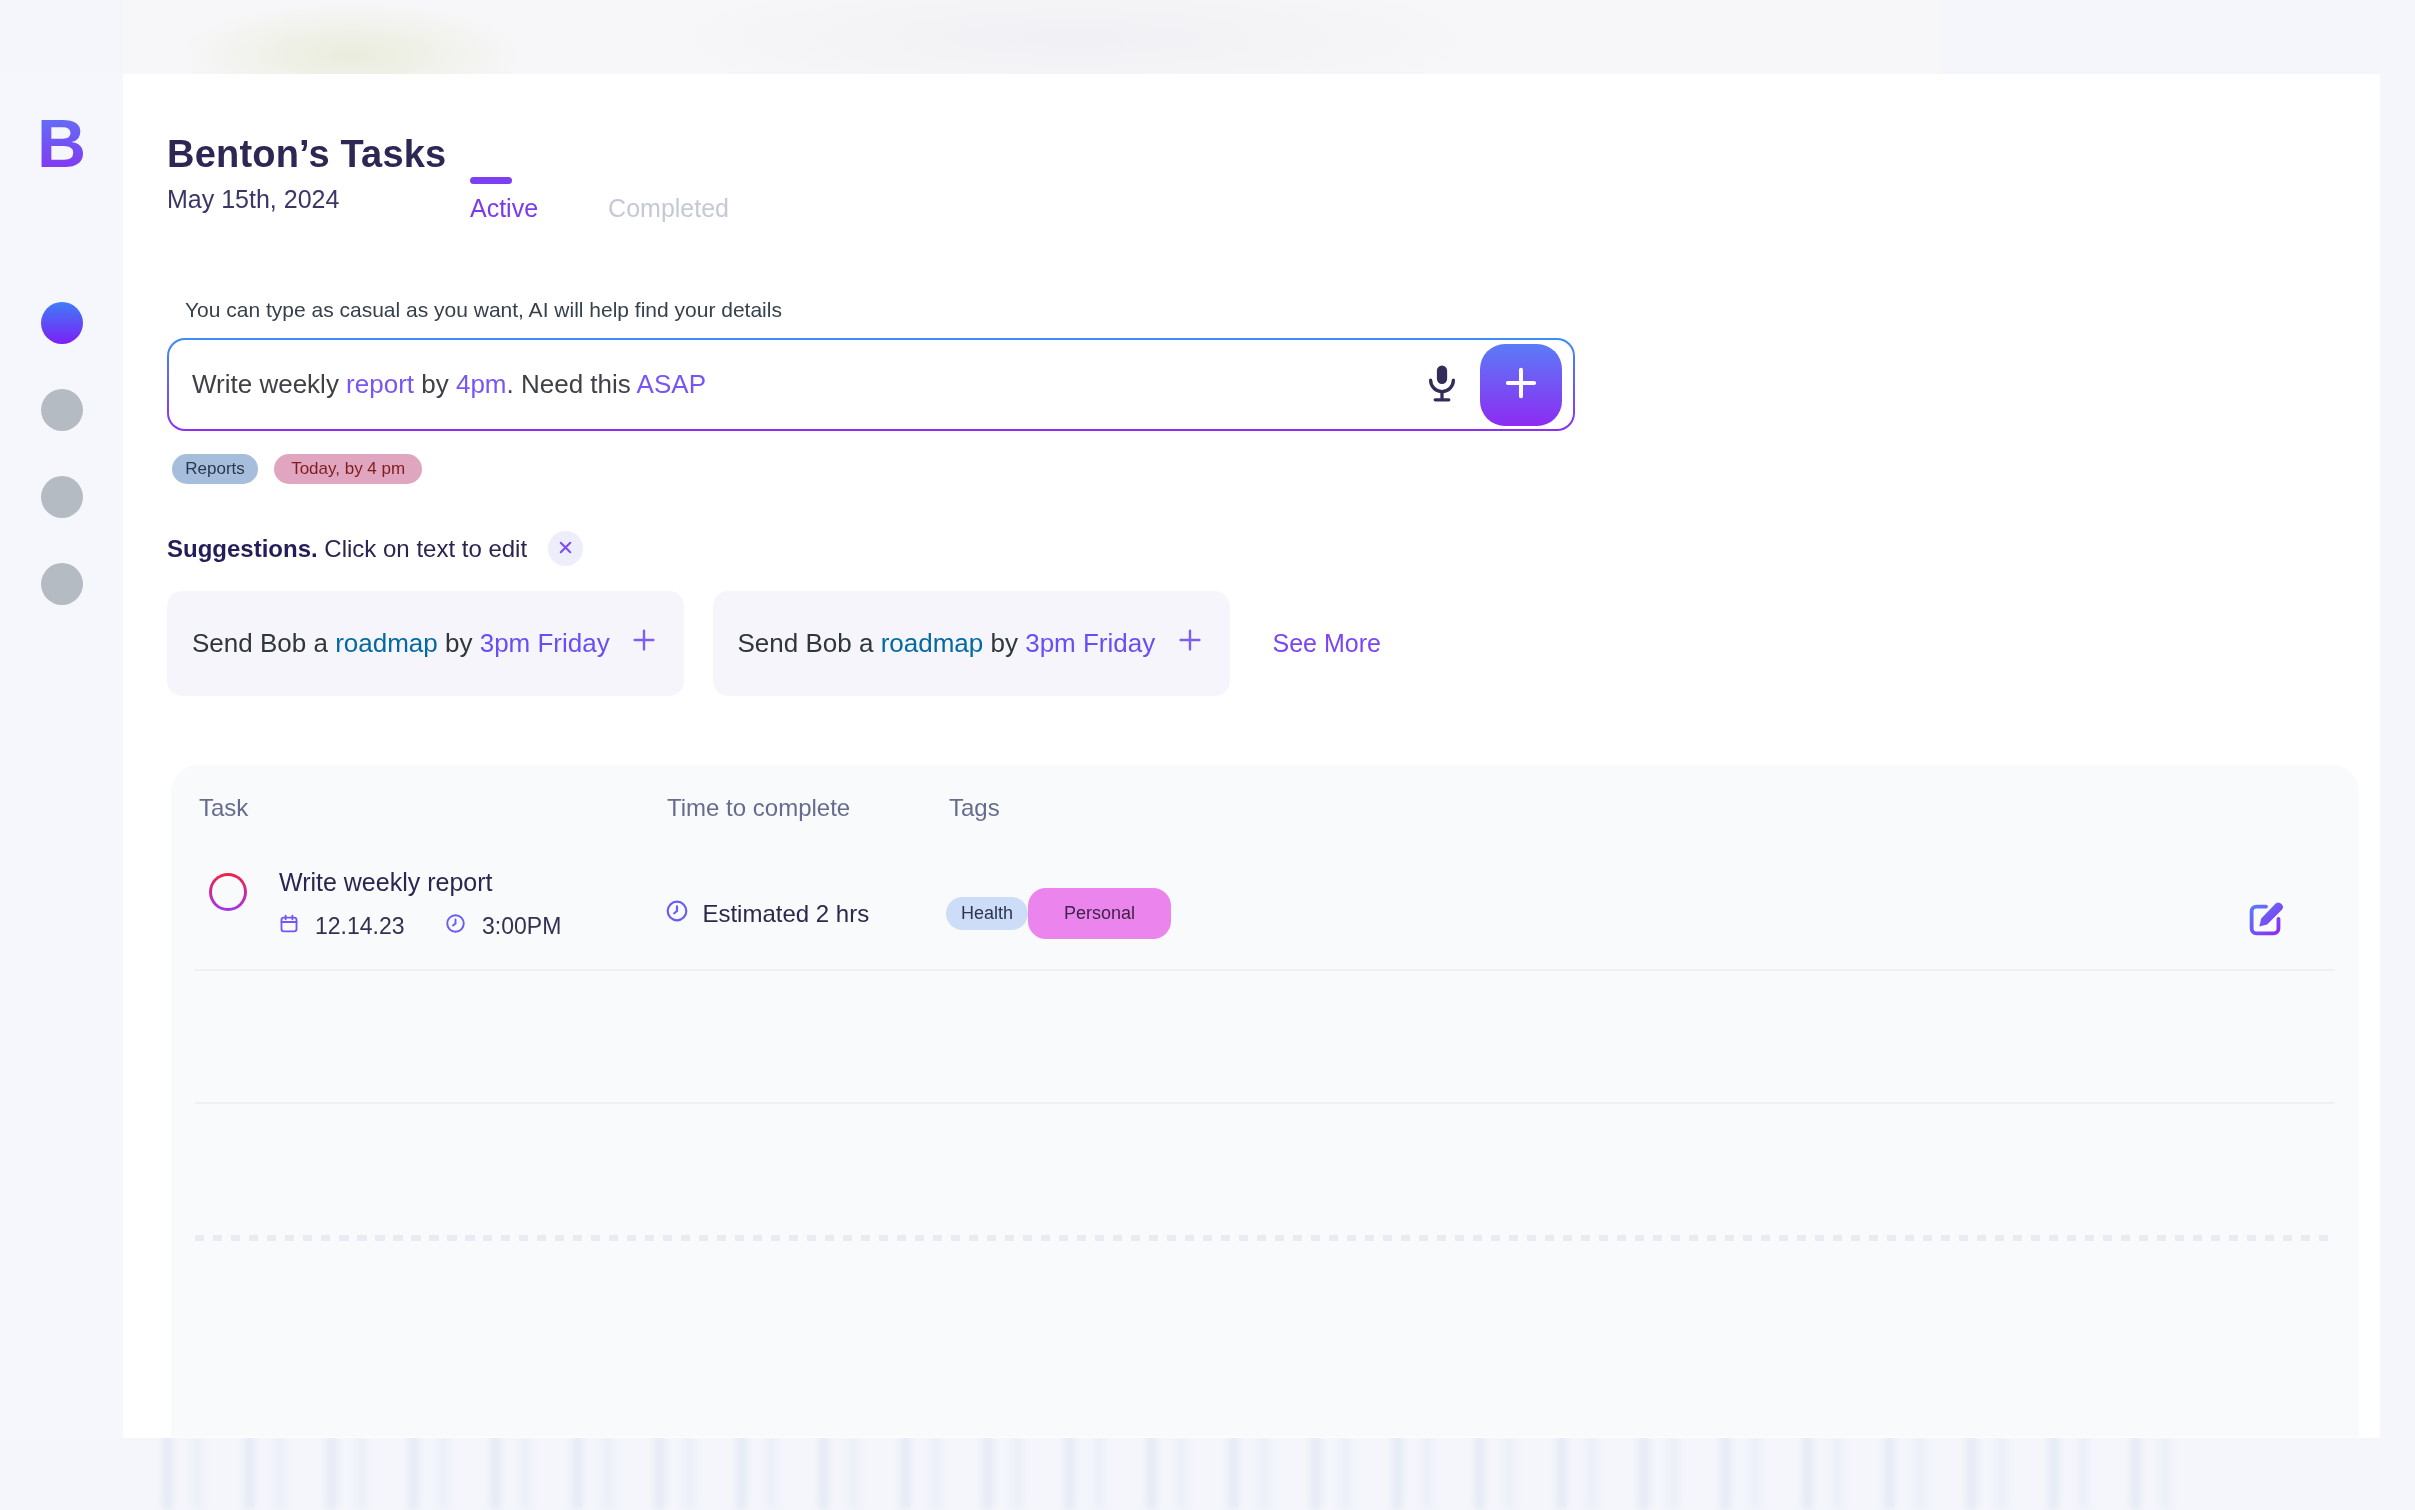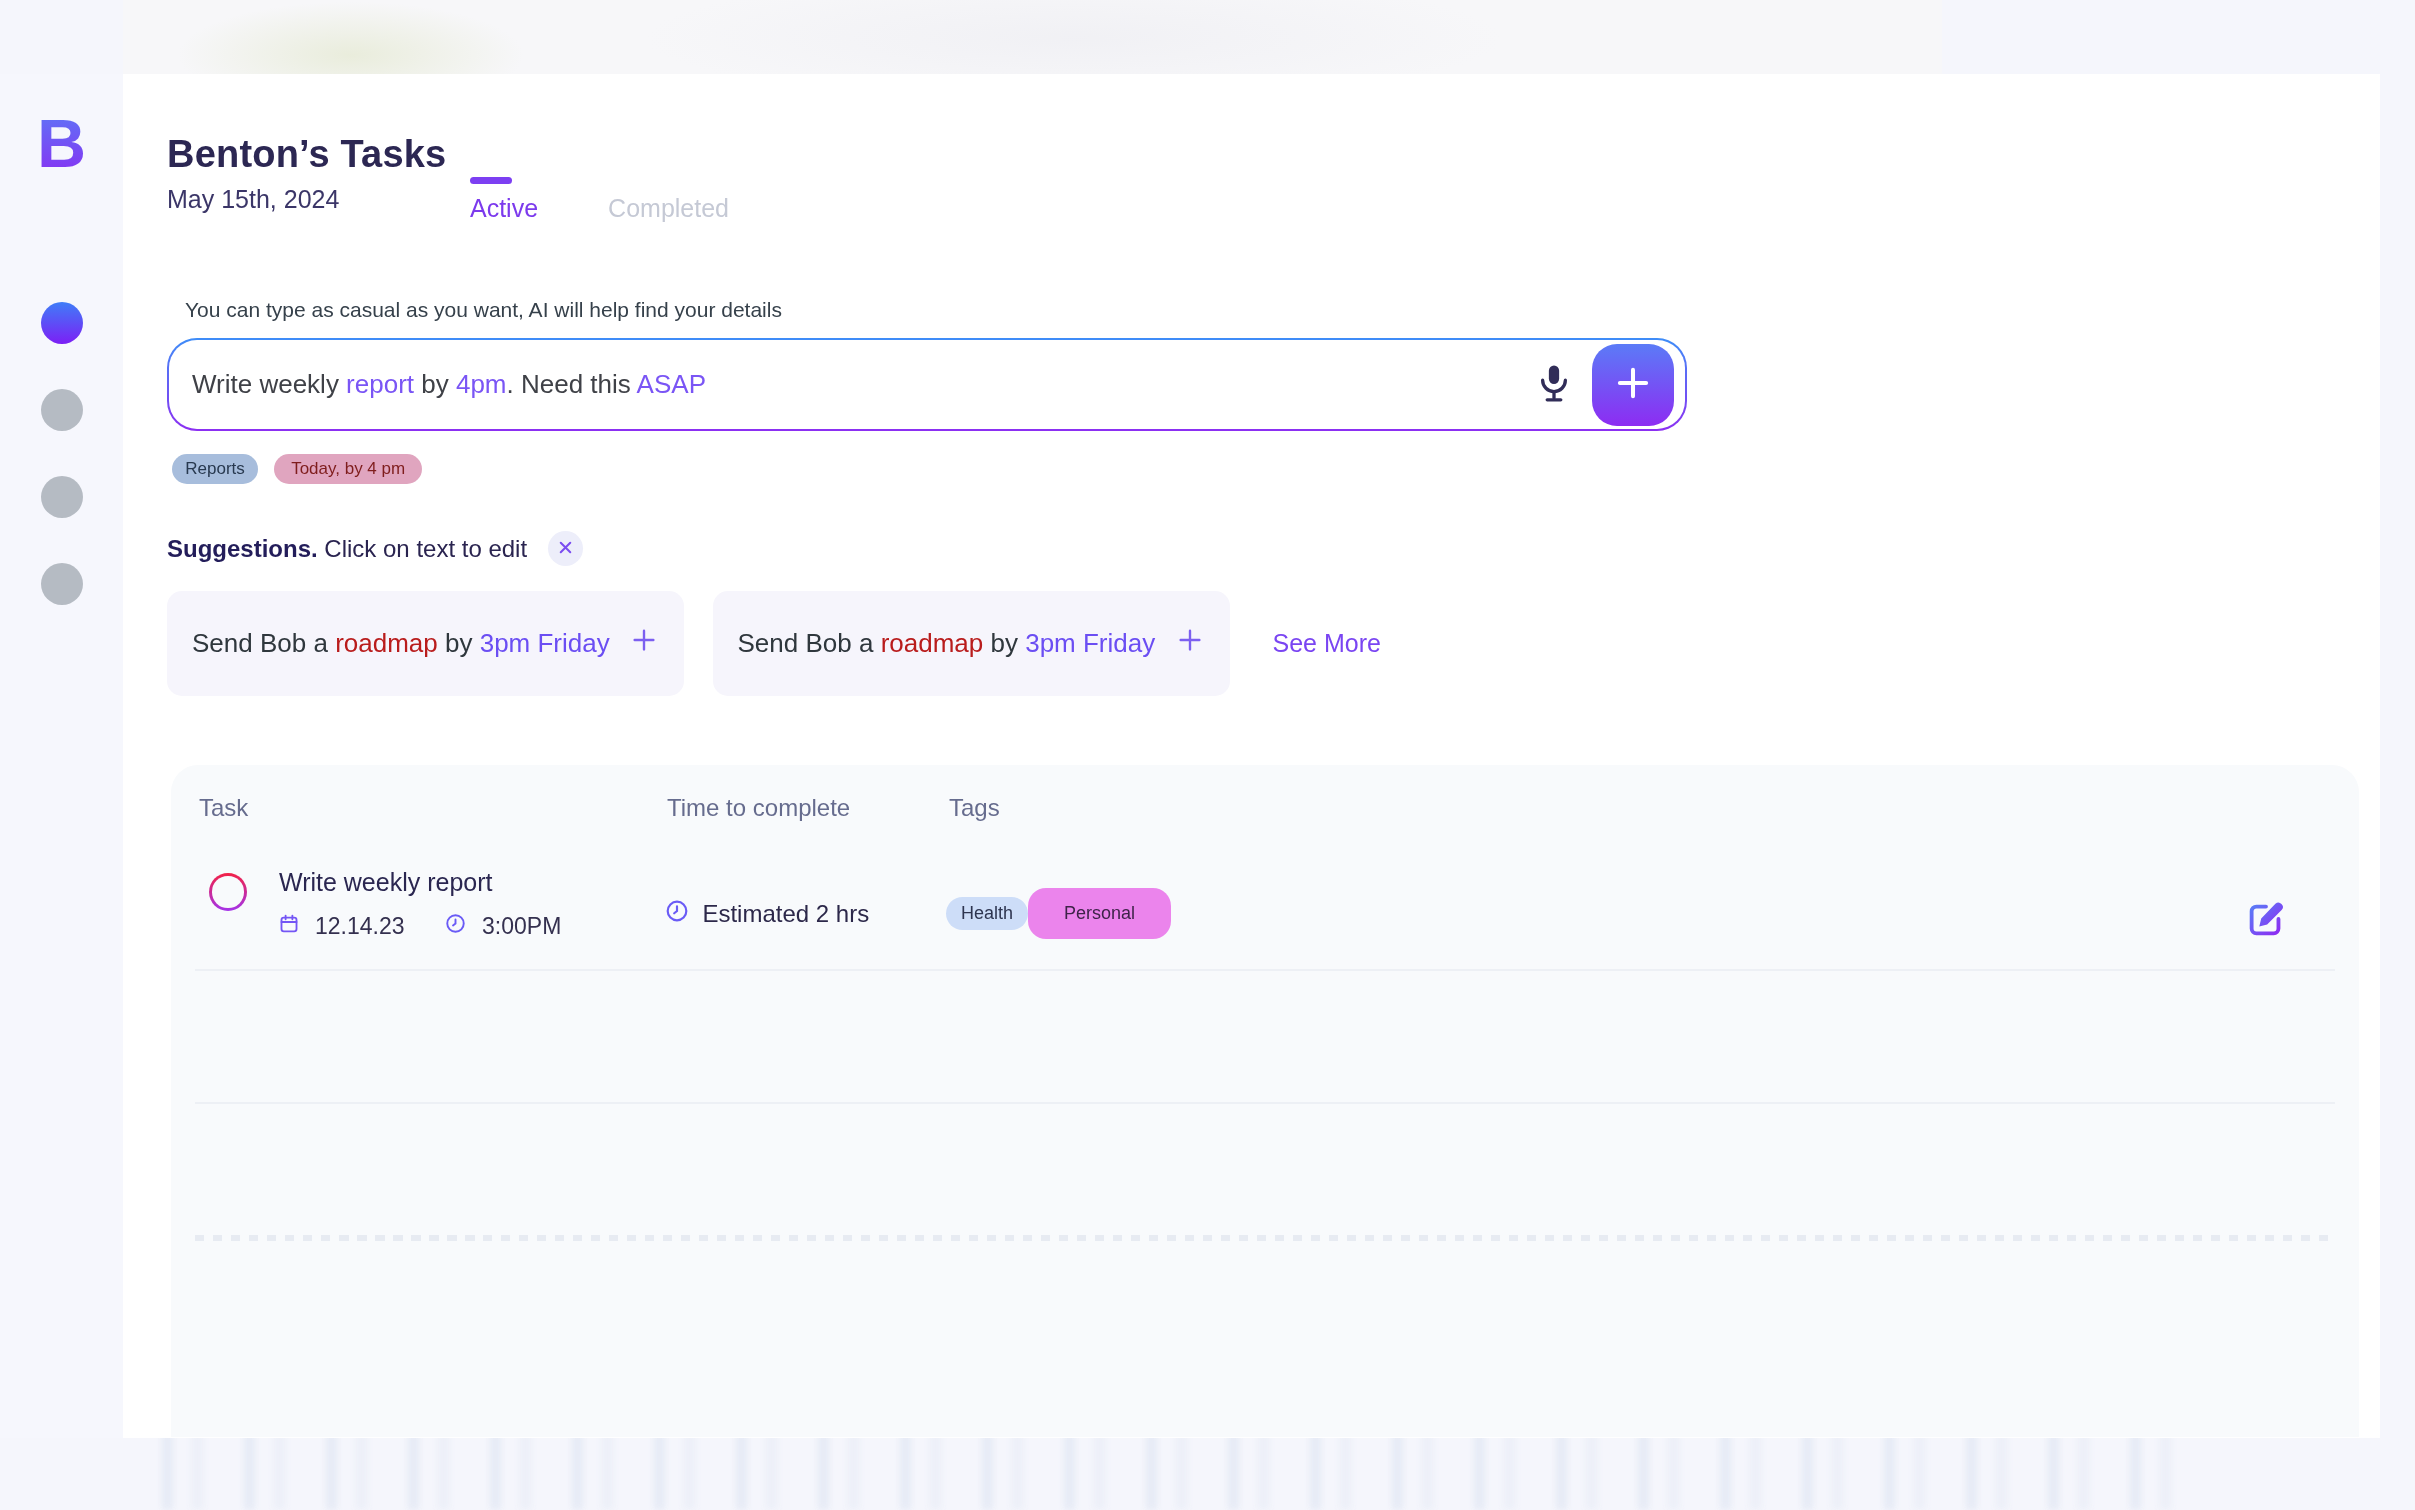--- a/index.html
+++ b/index.html
@@ -32,27 +32,27 @@
   .page-title{margin:0;font-size:38px;font-weight:700;color:#2c2753;letter-spacing:0.2px;}
   .page-date{margin-top:8.6px;font-size:25px;color:#3b3668;}
   .tabs{position:absolute;left:470px;top:103px;display:flex;gap:70px;}
   .tab{position:relative;padding-top:17px;font-size:25px;cursor:default;}
   .tab.active{color:#7c3aed;font-weight:500;}
   .tab.inactive{color:#c5c9d5;}
   .tab-indicator{position:absolute;top:0;left:0;width:42px;height:6.7px;border-radius:3.8px;background:#7c3ff2;}
 
   
   .hint{position:absolute;left:185px;top:224px;font-size:21px;color:#36414b;}
-  .composer{position:absolute;left:167px;top:264px;width:1520px;height:93px;border-radius:30px;
+  .composer{position:absolute;left:167px;top:264px;width:1408px;height:93px;border-radius:18px;
     border:2.9px solid transparent;box-sizing:border-box;
     background:linear-gradient(#fff,#fff) padding-box, linear-gradient(180deg,#3e8df8,#8c2ff2) border-box;
     display:flex;align-items:center;padding:0 11.4px 0 23px;}
   .composer-text{flex:1;font-size:26px;color:#3f4147;white-space:nowrap;overflow:hidden;}
   .seg-accent{color:#7a55f5;}
-  .seg-violet{color:#b91c1c;}
+  .seg-violet{color:#0369a1;}
   .seg-indigo{color:#6b4ef3;}
   .mic-btn{width:53px;height:57px;display:flex;align-items:center;justify-content:center;margin-right:11.4px;background:none;border:none;padding:0;}
   .add-btn{width:82px;height:82px;border-radius:25px;border:none;padding:0;
     background:linear-gradient(180deg,#5b7bf7,#8d2cf2);display:flex;align-items:center;justify-content:center;}
 
   .chips{position:absolute;left:172px;top:380px;display:flex;gap:16px;text-align:right;}
   .chip{height:29.5px;line-height:29.5px;border-radius:15px;font-size:17px;padding:0 13.3px;}
   .chip[data-color="blue"]{background:#a7bddc;color:#28394f;}
   .chip[data-color="pink"]{background:#e0a5bf;color:#7f1d1d;padding:0 17px;}
 

